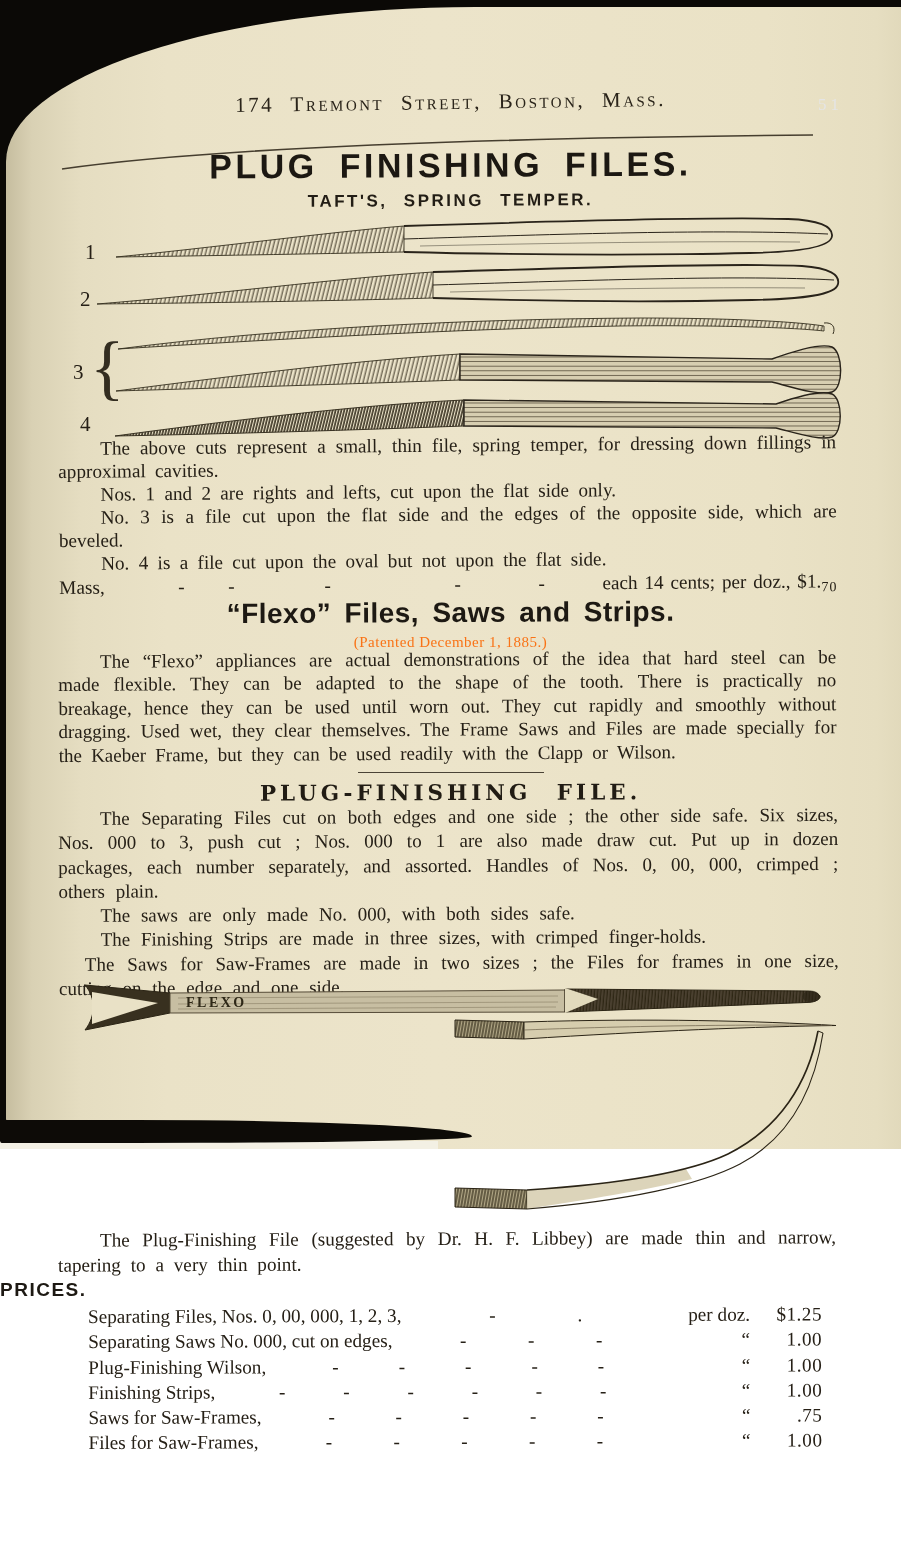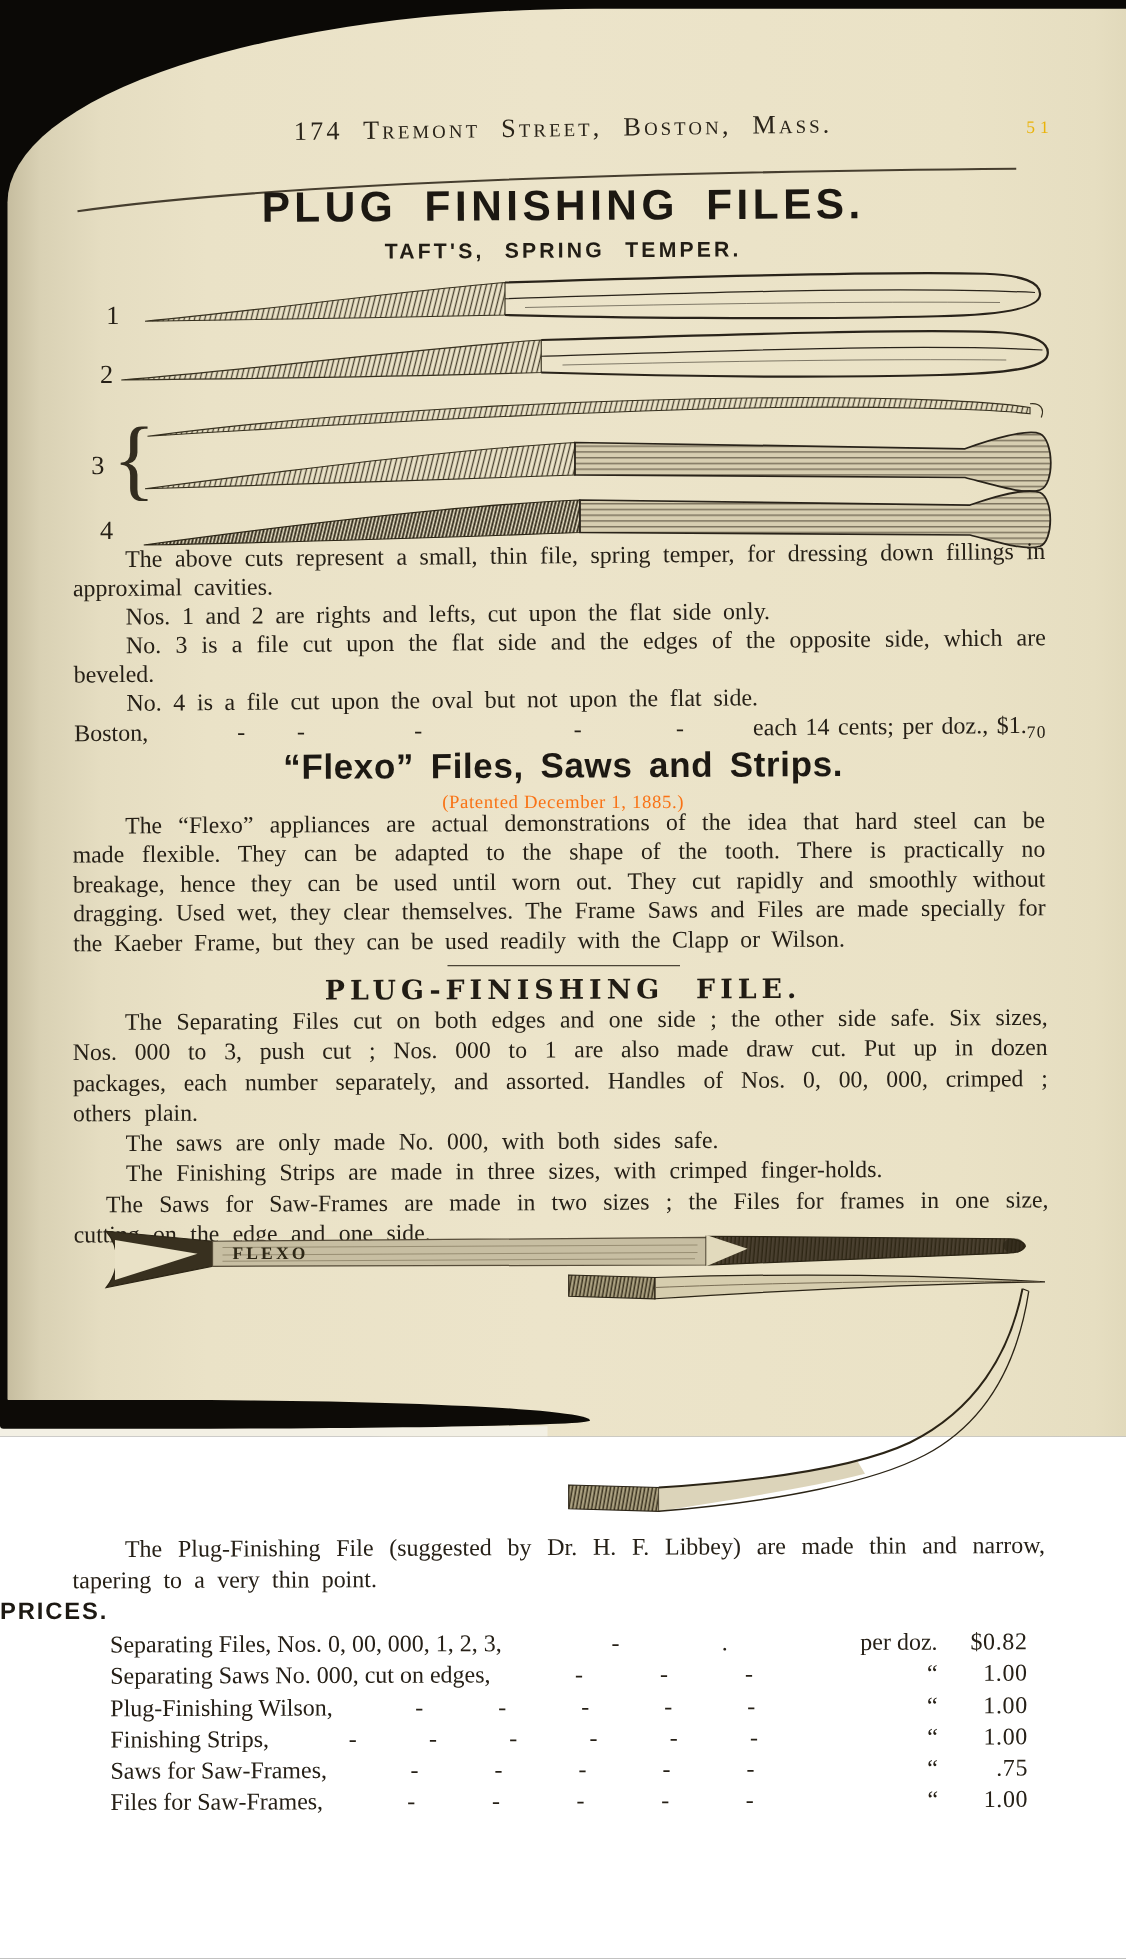--- a/index.html
+++ b/index.html
@@ -11,21 +11,21 @@
   .scanbed-strip{position:absolute;left:0;bottom:0;width:438px;height:8px;background:#f3f0e4;z-index:2;}
   .page-curl{position:absolute;left:0;bottom:6px;width:472px;height:23px;background:#0d0b07;z-index:2;
     border-top-right-radius:100% 100%;border-bottom-right-radius:100% 40%;border-bottom-left-radius:4px;}
   .content{position:absolute;inset:0;z-index:3;}
   .abs{position:absolute;}
   .sans{font-family:"Liberation Sans","DejaVu Sans",sans-serif;}
   h1,h2,h3,h4,p{margin:0;padding:0;font-weight:normal;}
 
   .header-address{top:90px;left:0;width:100%;text-align:center;font-size:21px;font-variant:small-caps;
     letter-spacing:2.5px;word-spacing:9px;color:#2a241a;transform:rotate(-0.8deg);}
-  .header-page-num{top:95px;right:58px;font-size:14px;letter-spacing:4px;color:#eab308;}
+  .header-page-num{top:95px;right:58px;font-size:17px;letter-spacing:4px;color:#e5e5e5;}
   .top-rule{top:128px;left:0;width:901px;height:46px;}
 
   .title{top:146px;left:0;width:100%;text-align:center;font-weight:bold;font-size:34px;
     letter-spacing:3.5px;word-spacing:9px;color:#1c1812;transform:rotate(-0.35deg);}
   .subtitle{top:191px;left:0;width:100%;text-align:center;font-weight:bold;font-size:17px;
     letter-spacing:2.5px;word-spacing:9px;color:#221d15;transform:rotate(-0.35deg);}
 
   .fig1{top:213px;left:0;width:901px;height:232px;}
   .fig2{top:983px;left:0;width:901px;height:237px;}
 
@@ -130,21 +130,21 @@
       <text x="90" y="178" font-size="72" fill="#332d20">{</text>
       <text x="80" y="218" font-size="21" fill="#262017">4</text>
     </svg>
 
     <div class="abs intro">
       <p class="para just">The above cuts represent a small, thin file, spring temper, for dressing down fillings in approximal cavities.</p>
       <p class="para">Nos. 1 and 2 are rights and lefts, cut upon the flat side only.</p>
       <p class="para just">No. 3 is a file cut upon the flat side and the edges of the opposite side, which are beveled.</p>
       <p class="para">No. 4 is a file cut upon the oval but not upon the flat side.</p>
       <div class="price-line">
-        <span>Boston,</span>
+        <span>Mass,</span>
         <span class="leader price-leader">
             <span>-</span>
             <span>-</span>
             <span>-</span>
             <span>-</span>
             <span>-</span>
           </span>
         <span class="price-tail"><span>each 14 cents; per doz., $1.</span><span class="cents">70</span></span>
       </div>
     </div>
@@ -204,21 +204,21 @@
     <h4 class="abs prices-head sans">PRICES.</h4>
 
     <div class="abs price-table">
       <div class="prow">
         <span class="pitem">Separating Files, Nos. 0, 00, 000, 1, 2, 3,</span>
         <span class="leader">
             <span>-</span>
             <span>.</span>
           </span>
         <span class="punit">per doz.</span>
-        <span class="pamount">$0.82</span>
+        <span class="pamount">$1.25</span>
       </div>
       <div class="prow">
         <span class="pitem">Separating Saws No. 000, cut on edges,</span>
         <span class="leader">
             <span>-</span>
             <span>-</span>
             <span>-</span>
           </span>
         <span class="punit">“</span>
         <span class="pamount">1.00</span>

